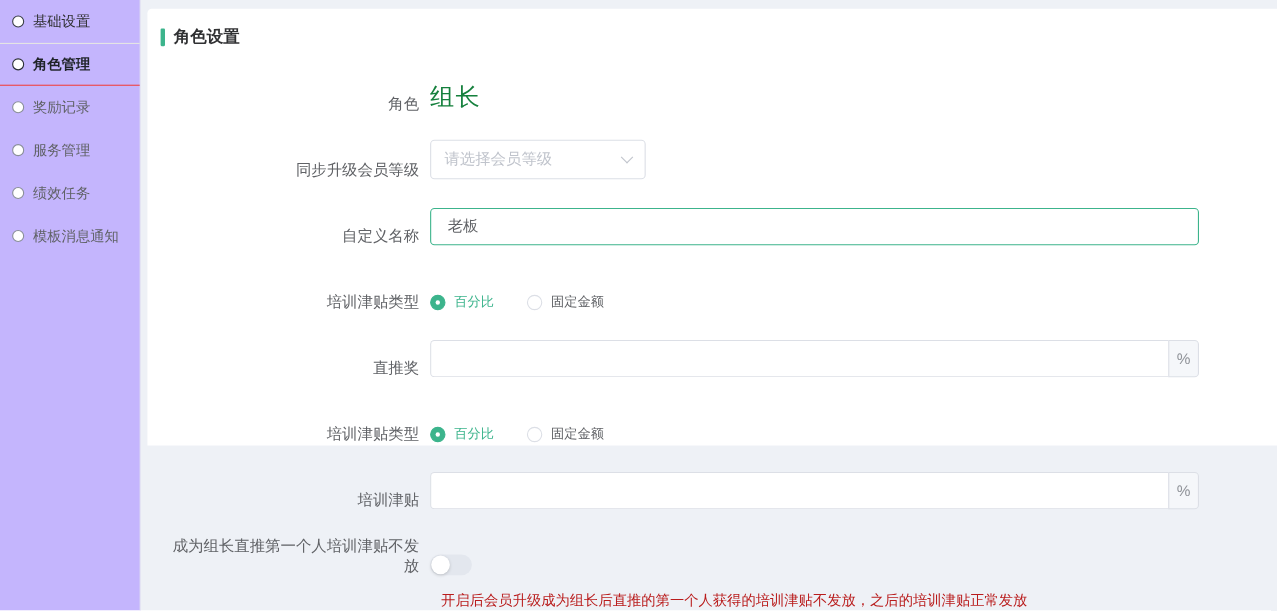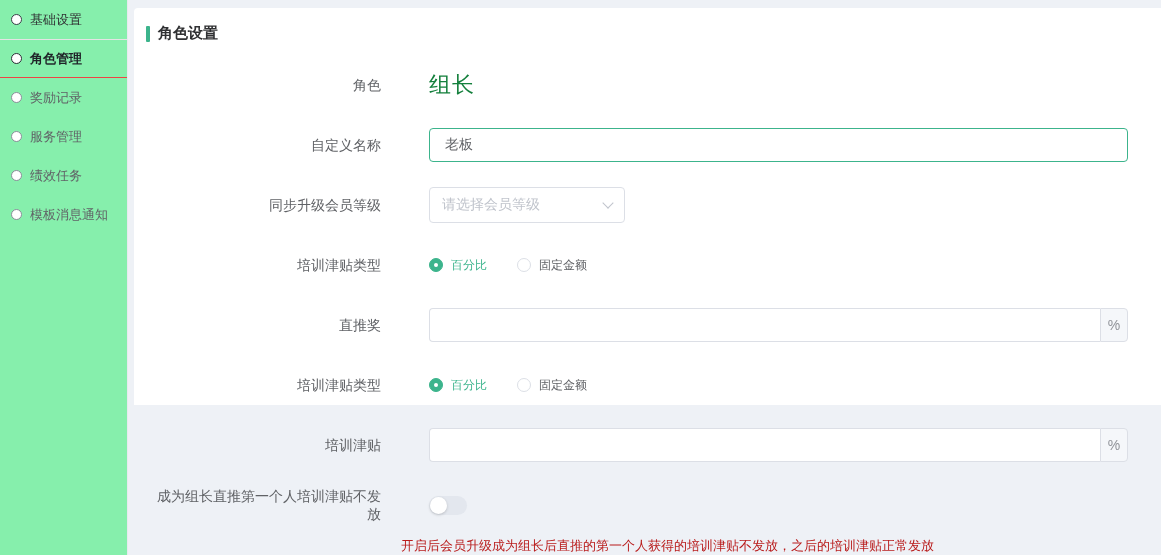--- a/index.html
+++ b/index.html
@@ -5,21 +5,21 @@
   * { margin:0; padding:0; box-sizing:border-box; }
   html,body { width:1161px; height:555px; }
   body {
     font-family: "Liberation Sans", "DejaVu Sans", sans-serif;
     background:#ffffff; color:#303133; overflow:hidden;
   }
   .app { display:flex; width:100%; height:100%; }
 
   
   .sidebar {
-    width:128px; flex-shrink:0; background:#86efac;
+    width:128px; flex-shrink:0; background:#c4b5fd;
     border-right:1px solid #e7eaf0; padding-top:0;
   }
   .side-item {
     height:39px; display:flex; align-items:center; gap:8px;
     padding-left:11px; font-size:13px; color:#606266; cursor:pointer;
   }
   .side-item .circle {
     width:11px; height:11px; border-radius:50%;
     border:1.5px solid #8a8f99; flex-shrink:0; background:#fff;
   }
@@ -35,21 +35,21 @@
   .main { flex:1; background:#eef1f6; padding:8px 0 0 6px; }
   .card {
     background:#fff; height:397px; border-top-left-radius:4px;
     padding:16px 0 0 12px;
   }
   .card-header { display:flex; align-items:center; gap:8px; margin-bottom:24px; }
   .accent-bar { width:4px; height:16px; background:#3cb48c; border-radius:1px; }
   .card-title { font-size:15px; font-weight:bold; color:#303133; }
 
   
-  .form-item { display:flex; align-items:center; min-height:36px; margin-bottom:24px;gap:38px; }
+  .form-item { display:flex; align-items:flex-end; min-height:36px; margin-bottom:24px; }
   .form-label {
     width:245px; flex-shrink:0; text-align:right; padding-right:10px;
     font-size:14px; color:#606266; line-height:1.3;
   }
   .role-value { font-size:22px; color:#15803d; letter-spacing:1px; }
 
   .text-input {
     height:34px; border:1px solid #dcdfe6; border-radius:4px;
     padding:0 15px; font-size:14px; color:#606266; outline:none;
     font-family:inherit; background:#fff;
@@ -146,33 +146,33 @@
       </div>
 
       <div class="form">
 
         <div class="form-item">
           <span class="form-label">角色</span>
           <span class="role-value">组长</span>
         </div>
 
         <div class="form-item">
-          <span class="form-label">自定义名称</span>
-          <input class="text-input name-input" type="text" value="老板" style="">
-        </div>
-
-        <div class="form-item">
           <span class="form-label">同步升级会员等级</span>
           <div class="select">
             <span class="placeholder">请选择会员等级</span>
             <span class="chev"></span>
           </div>
         </div>
 
         <div class="form-item">
+          <span class="form-label">自定义名称</span>
+          <input class="text-input name-input" type="text" value="老板" style="">
+        </div>
+
+        <div class="form-item">
           <span class="form-label">培训津贴类型</span>
           <div class="radio-group">
             <span class="radio checked">
               <span class="radio-dot"></span>
               <span class="radio-text">百分比</span>
             </span>
             <span class="radio">
               <span class="radio-dot"></span>
               <span class="radio-text">固定金额</span>
             </span>

